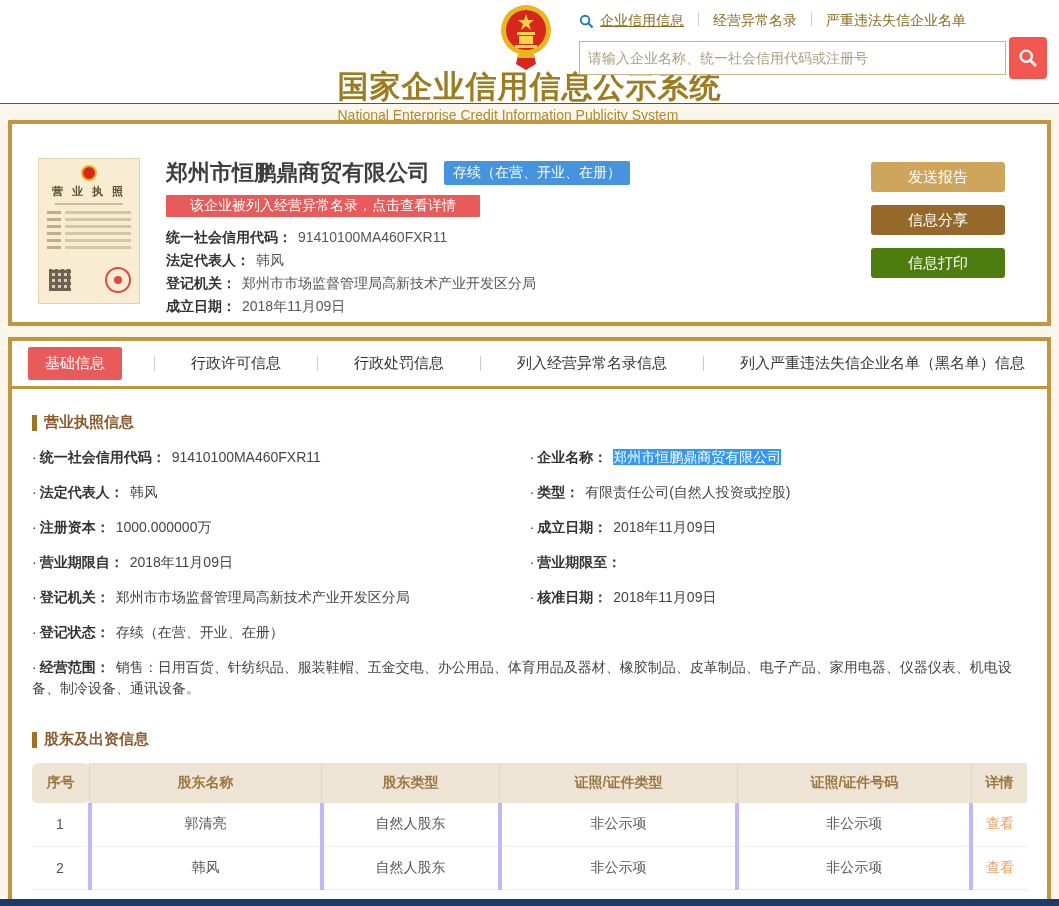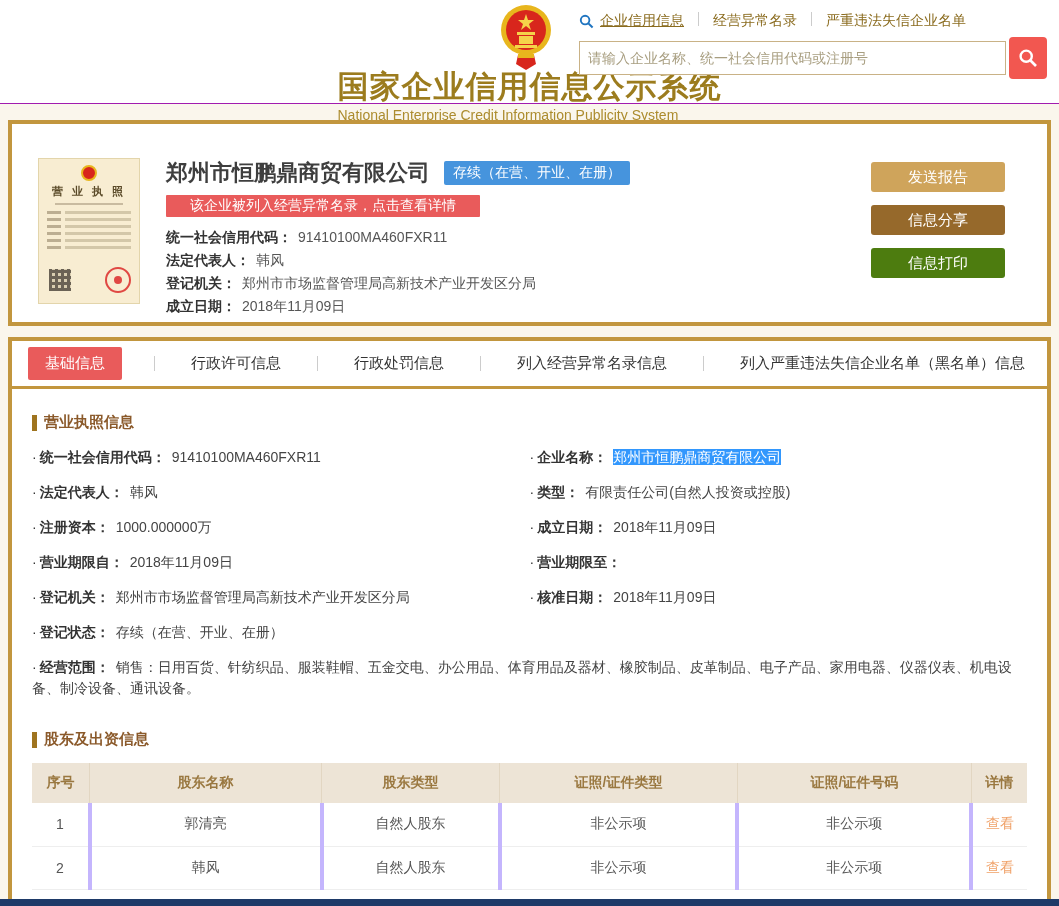--- a/index.html
+++ b/index.html
@@ -87,21 +87,21 @@
   .info-item .dot { color:#333; margin-right:3px; }
   .info-item .lbl { font-weight:bold; color:#333; }
   .info-item .val { color:#444; margin-left:6px; }
   .info-item .val.selected { background:#3297fd; color:#fff; }
   
   .sh-table { width:calc(100% - 40px); margin:14px 20px 0; border-collapse:collapse; table-layout:fixed; }
   .sh-table th {
     background:#ede4d6; color:#9a7840; font-size:14px; font-weight:bold;
     height:40px; border-right:1px solid #e2d6c2; border-left:1px solid #e2d6c2;
   }
-  .sh-table th:first-child { border-left:none; } .sh-table th:last-child { border-right:none; }
+  .sh-table th:first-child { border-left:none;border-radius:6px; } .sh-table th:last-child { border-right:none; }
   .sh-table td {
     height:43px; text-align:center; font-size:14px; color:#555;
     border-bottom:1px solid #eee; border-right:1px solid #f0f0f0; border-left:4px solid #c4b5fd; background:#fff;
   }
   .sh-table td:first-child { border-left:none; } .sh-table td:last-child { border-right:none; }
   .sh-table col.c0 { width:5.8%; } .sh-table col.c1 { width:23.3%; } .sh-table col.c2 { width:17.9%; }
   .sh-table col.c3 { width:23.9%; } .sh-table col.c4 { width:23.5%; } .sh-table col.c5 { width:5.6%; }
   .view-link { color:#f0a168; cursor:pointer; text-decoration:none; }
   .bottom-bar { position:absolute; left:0; top:899px; width:100%; height:7px; background:#1e3a68; z-index:5; }
 </style>

